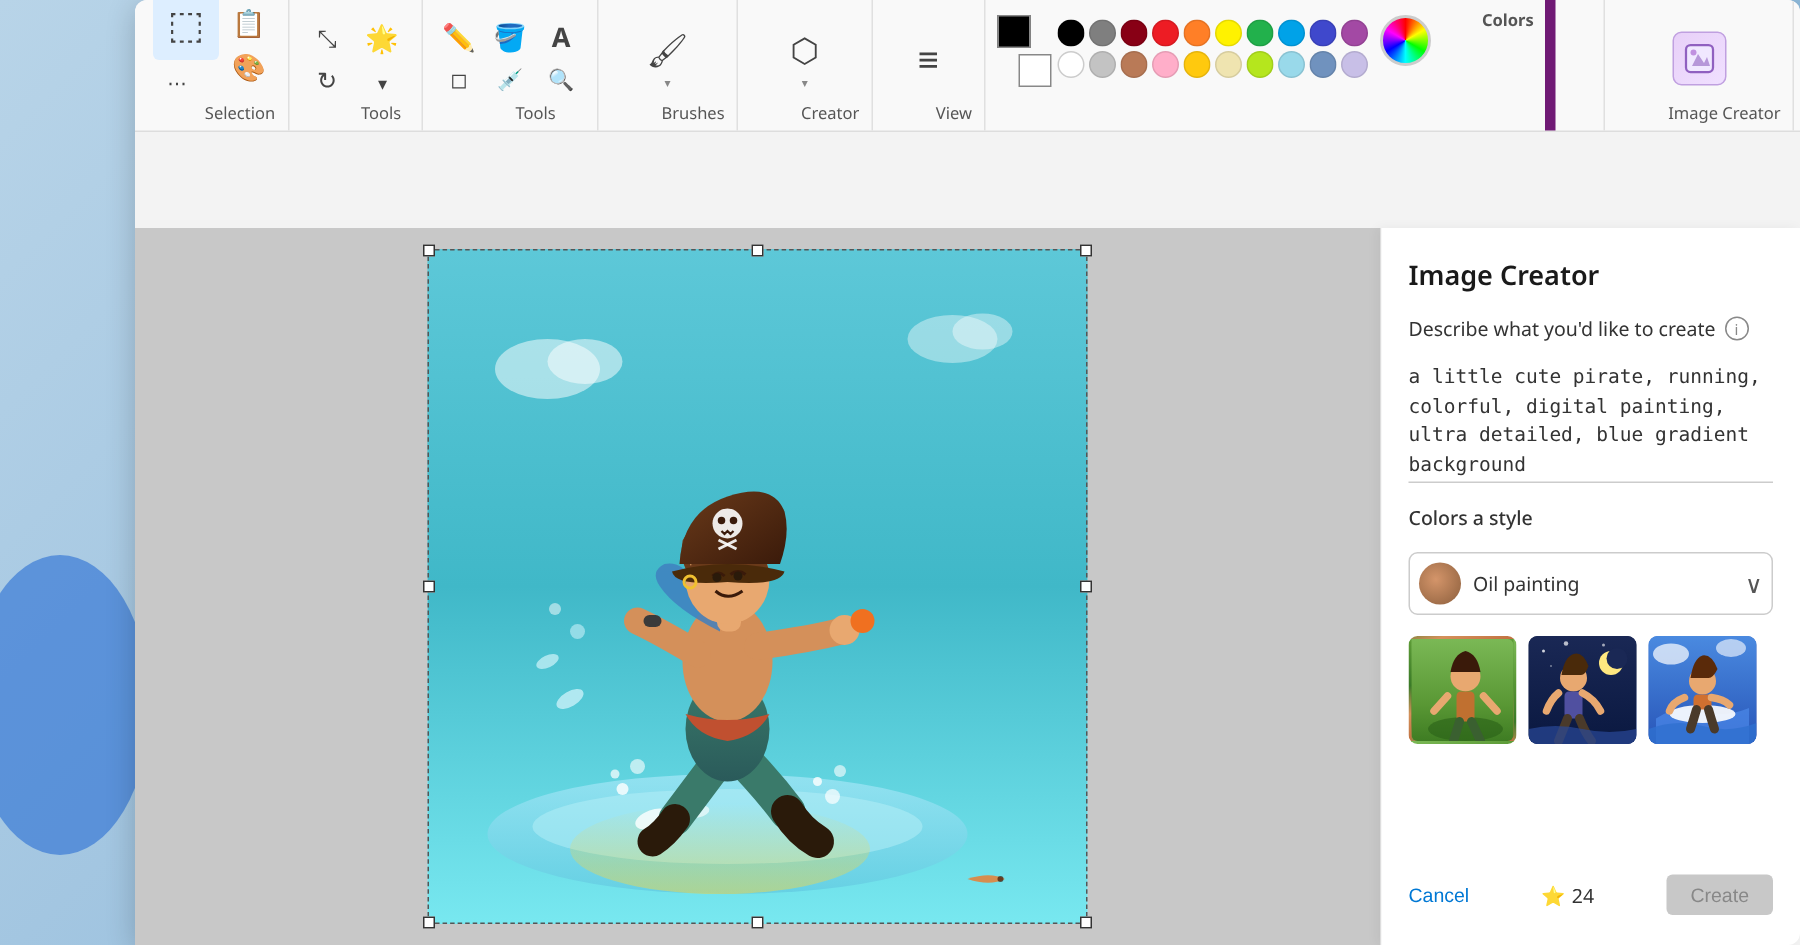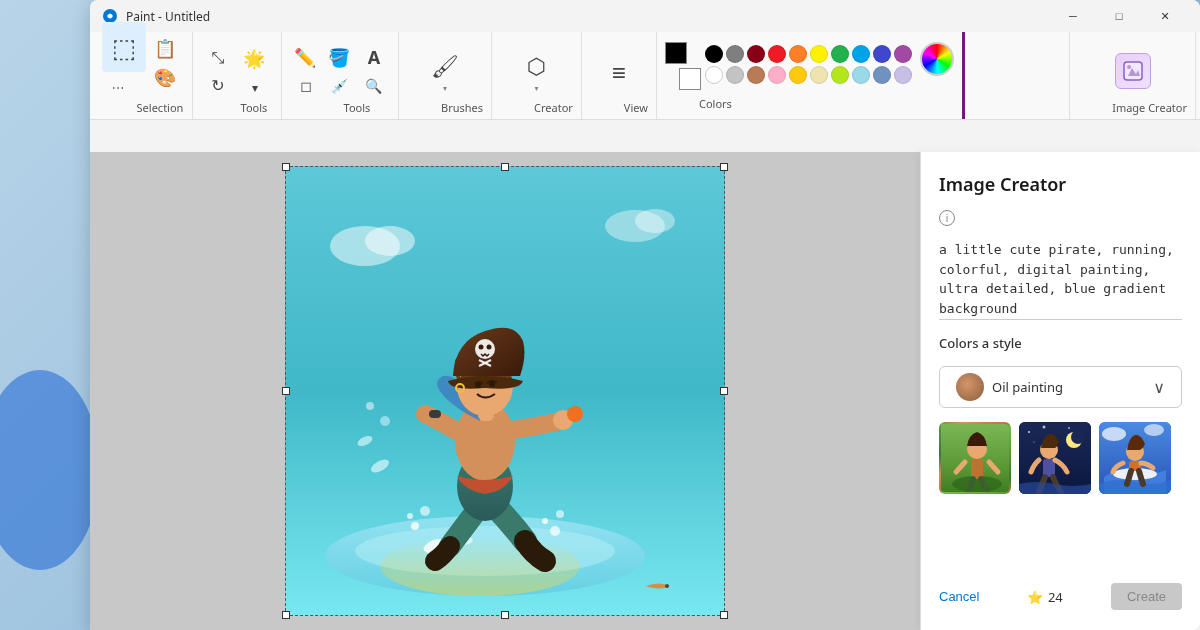--- a/index.html
+++ b/index.html
@@ -187,24 +187,25 @@
     }
     .ribbon-col {
       display: flex;
       flex-direction: column;
       gap: 2px;
     }
 
     
     .colors-section {
       display: flex;
-      flex-direction: column;
+      flex-direction: row;
       padding: 6px 8px 4px 8px;
-      border-right: 3px solid #701a75;
+      border-right: 7px solid #701a75;
       min-width: 200px;
+      font-weight: bold;
     }
     .color-swatch {
       width: 18px;
       height: 18px;
       border-radius: 50%;
       cursor: pointer;
       border: 1px solid rgba(0,0,0,0.1);
     }
     .color-row {
       display: flex;
@@ -280,21 +281,21 @@
     .ic-style-label {
       font-size: 13px;
       color: #333;
       font-weight: 500;
     }
     .ic-style-dropdown {
       display: flex;
       align-items: center;
       border: 1px solid #ccc;
       border-radius: 6px;
-      padding: 6px 16px;
+      padding: 6px 6px;
       cursor: pointer;
       gap: 8px;
     }
     .ic-style-name {
       flex: 1;
       font-size: 13px;
       color: #333;
     }
     .ic-explore-label {
       font-size: 13px;
@@ -427,34 +428,20 @@
     }
   </style>
 </head>
 <body>
 
 <div class="blob-left"></div>
 <div class="blob-right"></div>
 
 <div class="app-window">
 
-  <div class="title-bar">
-    <div class="title-bar-left">
-      <svg class="app-icon" viewBox="0 0 16 16">
-        <circle cx="8" cy="8" r="7" fill="#0078d4"></circle>
-        <path d="M5 8 Q8 3 11 8 Q8 13 5 8Z" fill="white"></path>
-      </svg>
-      <span class="title-text">Paint - Untitled</span>
-    </div>
-    <div class="title-controls">
-      <button class="title-btn">─</button>
-      <button class="title-btn">□</button>
-      <button class="title-btn close">✕</button>
-    </div>
-  </div>
 
 
   <div class="ribbon">
 
     <div class="ribbon-group">
       <div class="ribbon-group-content">
         <div class="ribbon-col">
           <div class="ribbon-btn active" style="height:50px; width:44px; font-size:26px;">⬚</div>
           <div style="display:flex; gap:2px;">
             <div class="ribbon-btn-small" style="font-size:13px;">⋯</div>
@@ -717,20 +704,21 @@
         <div class="handle bc"></div>
         <div class="handle br"></div>
       </div>
     </div>
   </div>
 
   <div class="image-creator-panel">
     <h2 class="ic-title">Image Creator</h2>
 
     <div class="ic-label">
+      <span>Describe what you'd like to create</span>
       <span class="ic-info">i</span>
     </div>
 
     <textarea class="ic-textarea" style="">a little cute pirate, running, colorful, digital painting, ultra detailed, blue gradient background</textarea>
 
     <div>
       <div class="ic-style-label">Colors a style</div>
     </div>
 
     <div class="ic-style-dropdown">

